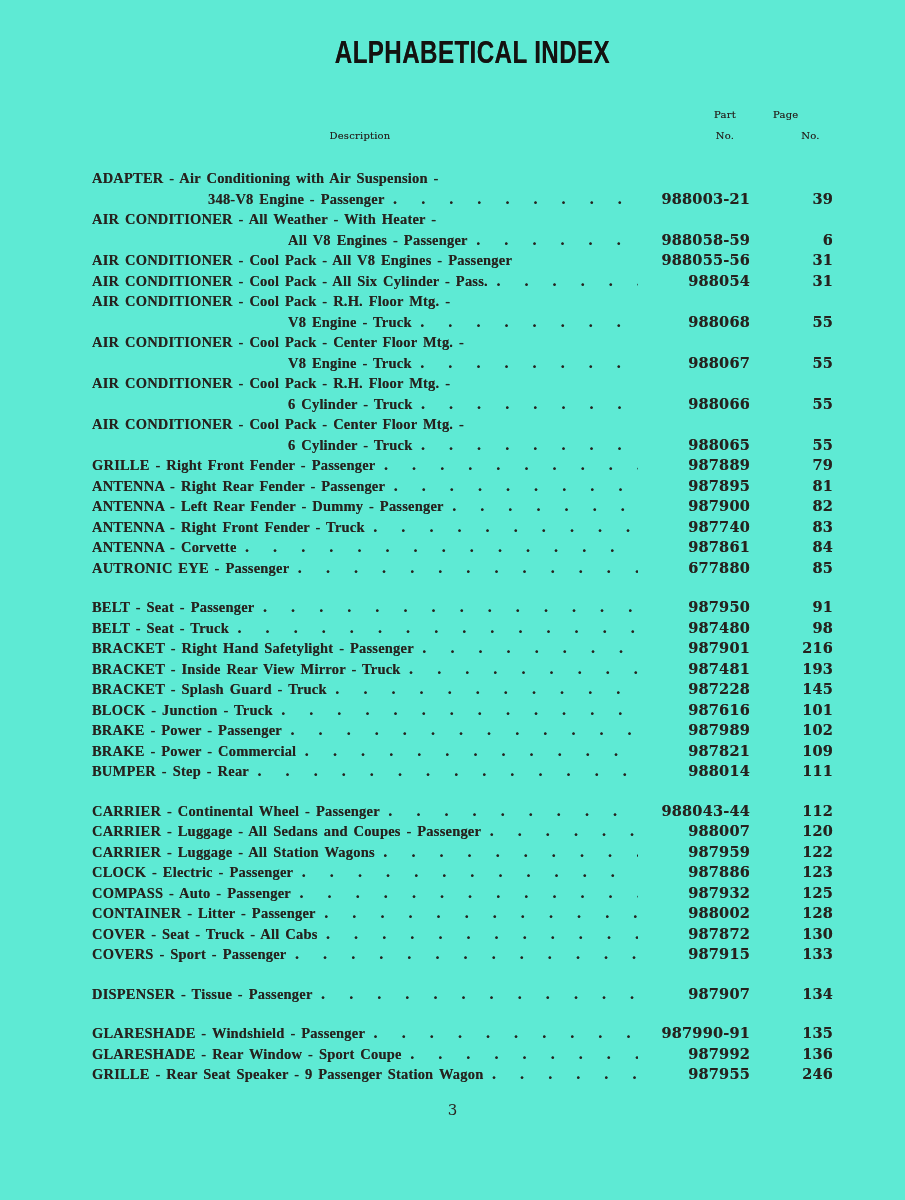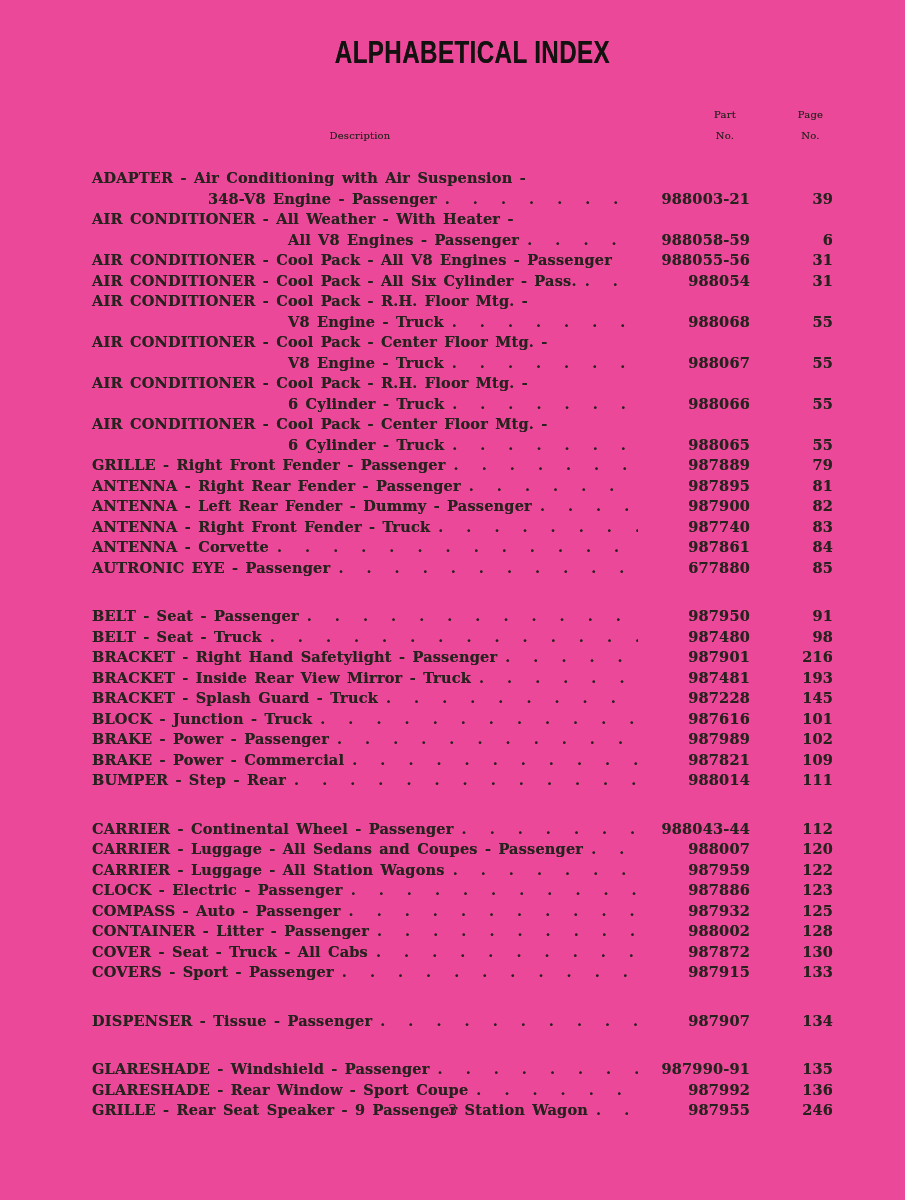--- a/index.html
+++ b/index.html
@@ -1,20 +1,20 @@
 <!DOCTYPE html>
 <html><head>
 <meta charset="utf-8">
 <style>
   html, body { margin: 0; padding: 0; background: #ffffff; }
   .page {
     position: relative;
     width: 905px;
     height: 1200px;
-    background: #ec4899;
+    background: #5eead4;
     overflow: hidden;
     font-family: "DejaVu Serif", serif;
     color: #26221e;
   }
   
   .title {
     position: absolute;
     top: 33px;
     left: 20px;
     right: -20px;
@@ -35,21 +35,21 @@
   }
   
   .colhead span {
     position: absolute;
     font-size: 10px;
     font-weight: normal;
     letter-spacing: 0.2px;
     text-shadow: 0 0 0.5px rgba(40,35,30,0.55);
   }
   .h-part    { left: 685px; top: 109px; width: 80px;  text-align: center; }
-  .h-page    { left: 773px; top: 109px; width: 75px;  text-align: center; }
+  .h-page    { left: 773px; top: 109px; width: 75px;  }
   .h-desc    { left: 280px; top: 130px; width: 160px; text-align: center; }
   .h-part-no { left: 685px; top: 130px; width: 80px;  text-align: center; }
   .h-page-no { left: 773px; top: 130px; width: 75px;  text-align: center; }
   
   .rows {
     position: absolute;
     left: 92px;
     top: 168px;
     width: 741px;
   }
@@ -58,22 +58,22 @@
     align-items: baseline;
     height: 20.5px;
     line-height: 20.5px;
     font-size: 14.5px;
     font-weight: bold;
     letter-spacing: 0.2px;
     word-spacing: 2px;
     white-space: nowrap;
     text-shadow: 0 0 0.5px rgba(40,35,30,0.55);
   }
-  .row.gap { margin-top: 28px; }
-  .desc { flex: none; }
+  .row.gap { margin-top: 19px; }
+  .desc { flex: none; font-family: Liberation Serif, serif; }
   .desc.indent-1 { padding-left: 116px; }
   .desc.indent-2 { padding-left: 196px; }
   .leader {
     flex: 1 1 0;
     min-width: 0;
     overflow: hidden;
     white-space: nowrap;
     padding-left: 8px;
     letter-spacing: 8px;
   }

